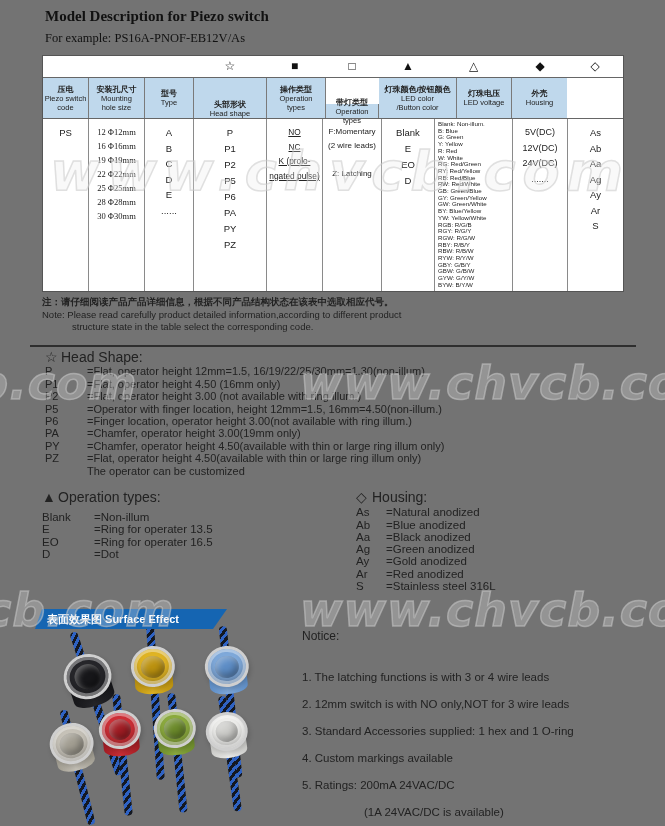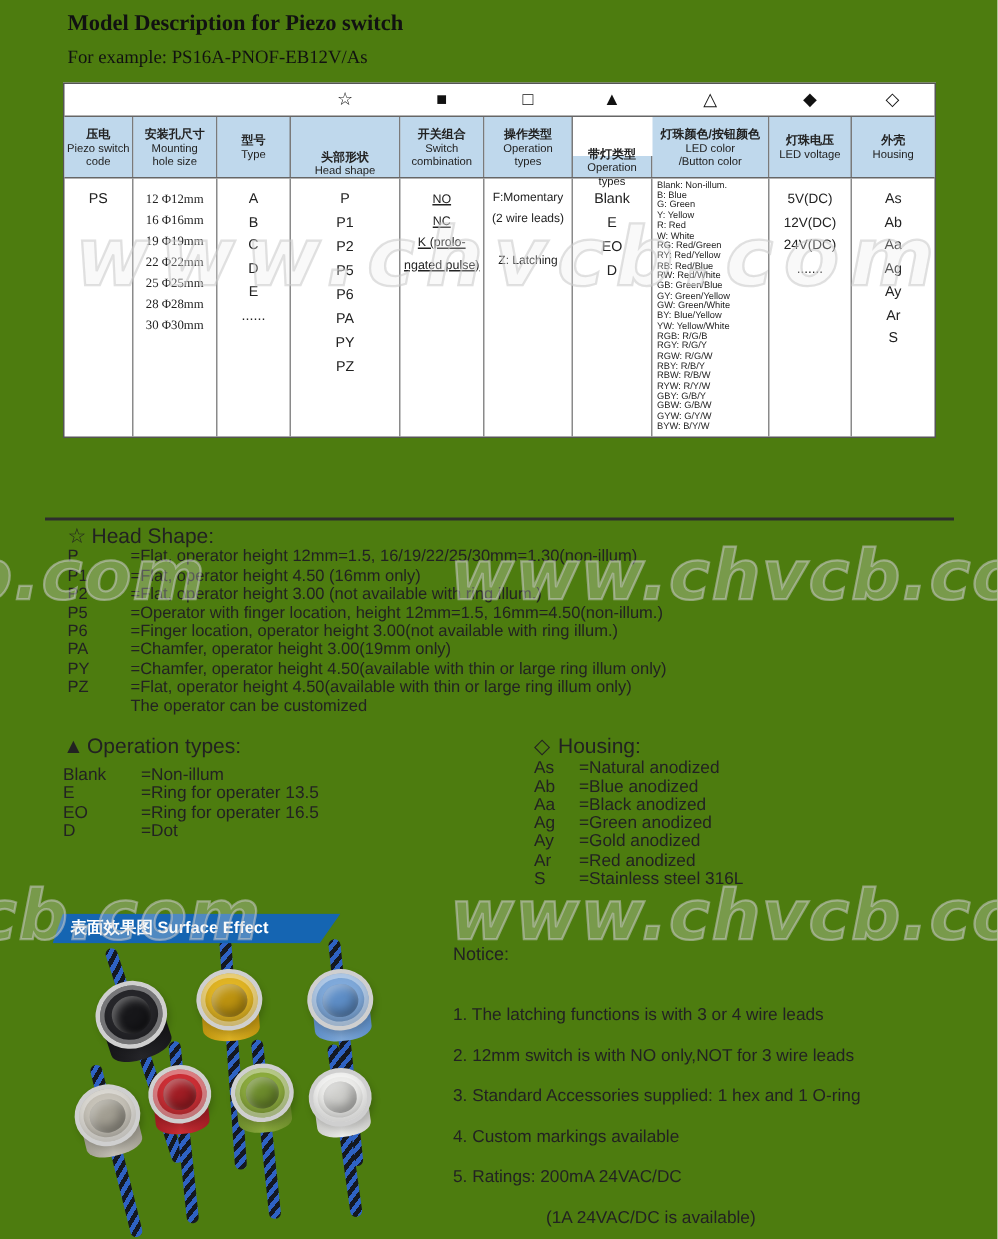--- a/index.html
+++ b/index.html
@@ -1,16 +1,16 @@
 <!DOCTYPE html>
 <html><head>
 <meta charset="utf-8">
 <style>
   html,body{margin:0;padding:0;background:#ffffff;}
-  #page{position:relative;width:665px;height:826px;background:#4d7c0f;overflow:hidden;
+  #page{position:relative;width:665px;height:826px;background:#737373;overflow:hidden;
         font-family:"Liberation Sans","DejaVu Sans",sans-serif;color:#222;}
   .abs{position:absolute;}
 
   
   #title{left:45px;top:8px;font-family:"Liberation Serif","DejaVu Serif",serif;
          font-weight:bold;font-size:15px;color:#111;}
   #example{left:45px;top:31px;font-family:"Liberation Serif","DejaVu Serif",serif;
            font-size:12.5px;color:#111;}
 
   
@@ -128,25 +128,20 @@
           <div class="en">hole size</div>
         </div>
         <div class="hcell" style="flex: 0 0 49px;">
           <div class="zh">型号</div>
           <div class="en">Type</div>
         </div>
         <div class="hcell" style="flex: 0 0 73px; justify-content: flex-end;">
           <div class="zh">头部形状</div>
           <div class="en">Head shape</div>
         </div>
-        <div class="hcell" style="flex: 0 0 56px;">
-          <div class="zh">开关组合</div>
-          <div class="en">Switch</div>
-          <div class="en">combination</div>
-        </div>
         <div class="hcell" style="flex: 0 0 59px;">
           <div class="zh">操作类型</div>
           <div class="en">Operation</div>
           <div class="en">types</div>
         </div>
         <div class="hcell" style="flex: 0 0 53px; margin-top: 26px;">
           <div class="zh">带灯类型</div>
           <div class="en">Operation</div>
           <div class="en">types</div>
         </div>
@@ -251,20 +246,25 @@
           <div class="bl">Ab</div>
           <div class="bl">Aa</div>
           <div class="bl">Ag</div>
           <div class="bl">Ay</div>
           <div class="bl">Ar</div>
           <div class="bl">S</div>
         </div>
       </div>
   </div>
 
+  <div class="abs" id="note">
+    <div class="nzh">注：请仔细阅读产品产品详细信息，根据不同产品结构状态在该表中选取相应代号。</div>
+    <div>Note: Please read carefully product detailed information,according to different product</div>
+    <div class="ind">structure state in the table select the corresponding code.</div>
+  </div>
 
   <div class="abs" id="rule1"></div>
 
   <div class="abs" id="head-shape">
     <div class="sec-head">
       <span class="sec-sym">☆</span><span>Head Shape:</span>
     </div>
     <div id="hs-items">
         <div class="hs-row">
           <span class="hs-code ">P</span>

